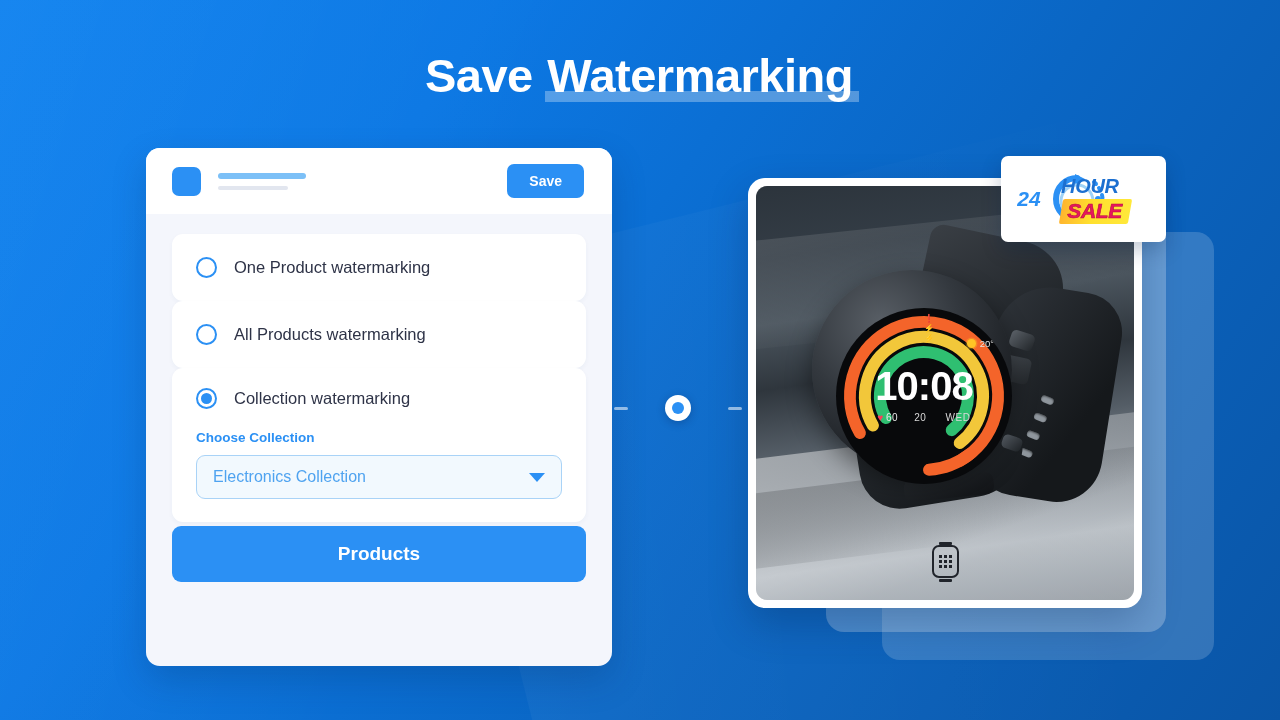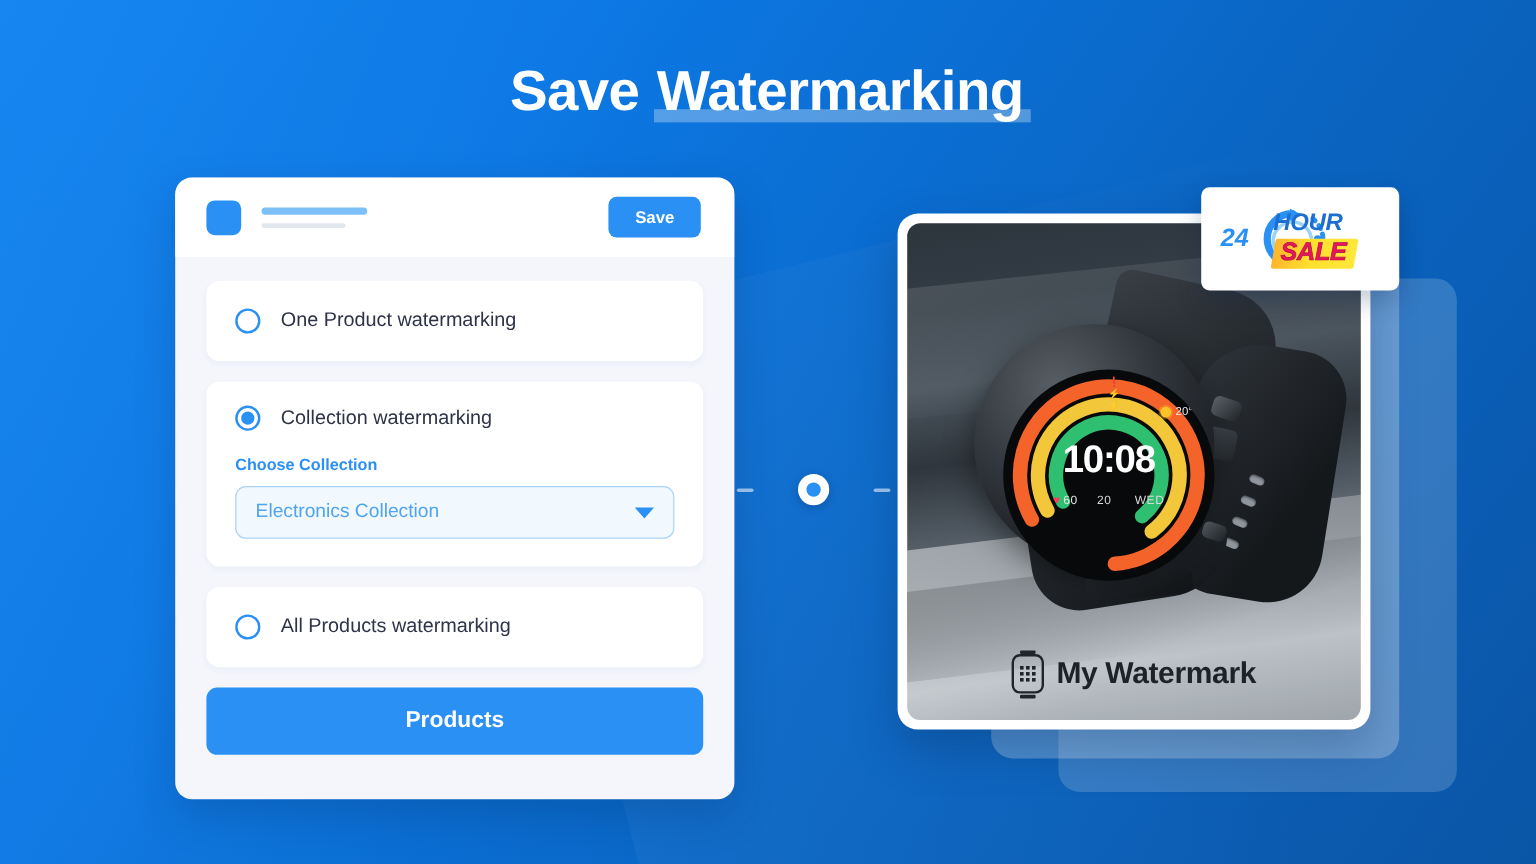--- a/index.html
+++ b/index.html
@@ -55,21 +55,20 @@
     background:#2b90f4; color:#fff; border:none; border-radius:7px;
     font-family:inherit; font-size:14px; font-weight:bold;
     padding:9px 22px; cursor:pointer;
   }
 
   .panel-body { padding:20px 26px 0 26px; }
 
   .opt {
     background:#ffffff; border-radius:11px; padding:0 24px;
     box-shadow: 0 2px 5px rgba(30,60,110,.045);
-    margin-bottom:17px;
   }
   .opt-row { display:flex; align-items:center; height:67px; }
   .radio {
     width:21px; height:21px; border-radius:50%;
     border:2.6px solid #2b90f4; background:#fff; flex:0 0 auto;
     display:flex; align-items:center; justify-content:center;
   }
   .radio .dot { width:11px; height:11px; border-radius:50%; background:#2b90f4; display:none; }
   .radio.on .dot { display:block; }
   .opt-label {
@@ -192,21 +191,21 @@
     position:absolute; left:190px; top:166px; width:20px; height:14px;
     background:linear-gradient(120deg,#51575e,#1e2226); border-radius:5px; transform:rotate(18deg);
   }
   .face {
     position:absolute; left:24px; top:38px; width:176px; height:176px;
     border-radius:50%; background:#08090b; overflow:hidden;
   }
   .ring { position:absolute; border-radius:50%; }
   .ftime {
     position:absolute; left:0; right:0; top:56px; text-align:center;
-    color:#ffffff; font-size:32px; font-weight:bold; letter-spacing:-1px;
+    color:#ffffff; font-size:40px; font-weight:bold; letter-spacing:-1px;
   }
   .fsub {
     position:absolute; left:0; right:0; top:104px; text-align:center;
     font-size:10px; color:#e8e8e8; letter-spacing:.5px;
   }
   .fsub .hrt { color:#ff3b5c; margin-right:2px; }
   .fsub .day { margin-left:16px; color:#d8d8d8; }
   .fweather {
     position:absolute; right:18px; top:30px; font-size:9.5px; color:#e6e6e6;
     display:flex; align-items:center; gap:4px;margin-left:34px;
@@ -282,38 +281,38 @@
 
   <div class="panel-body">
 
     <div class="opt">
       <div class="opt-row">
         <span class="radio"></span>
         <span class="opt-label">One Product watermarking</span>
       </div>
     </div>
 
+    <div class="opt">
+      <div class="opt-row">
+        <span class="radio"></span>
+        <span class="opt-label">All Products watermarking</span>
+      </div>
+    </div>
+
     <div class="opt expanded">
       <div class="opt-row">
         <span class="radio on">
             <i class="dot"></i>
           </span>
         <span class="opt-label">Collection watermarking</span>
       </div>
       <div class="choose-label">Choose Collection</div>
       <div class="select">
         <span class="select-value">Electronics Collection</span>
         <span class="caret"></span>
-      </div>
-    </div>
-
-    <div class="opt">
-      <div class="opt-row">
-        <span class="radio"></span>
-        <span class="opt-label">All Products watermarking</span>
       </div>
     </div>
 
     <button class="watermark-btn">Products</button>
   </div>
 </div>
 
 <div class="connector">
   <span class="dash"></span>
   <span class="knob">
@@ -384,21 +383,20 @@
             <i></i>
             <i></i>
             <i></i>
             <i></i>
             <i></i>
             <i></i>
             <i></i>
             <i></i>
           </span>
       </span>
-      <span class="wm-text">My Watermark</span>
     </div>
   </div>
 </div>
 
 <div class="sale-badge">
   <span class="b24">
     <svg width="56" height="56" viewBox="0 0 56 56">
       <path d="M28 7 A21 21 0 1 0 49 28" fill="none" stroke="#2b90f4" stroke-width="6" stroke-linecap="round"></path>
       <path d="M26 3 l10 5 -10 6 z" fill="#2b90f4"></path>
       <g stroke="#2b90f4" stroke-width="4" stroke-linecap="round">

